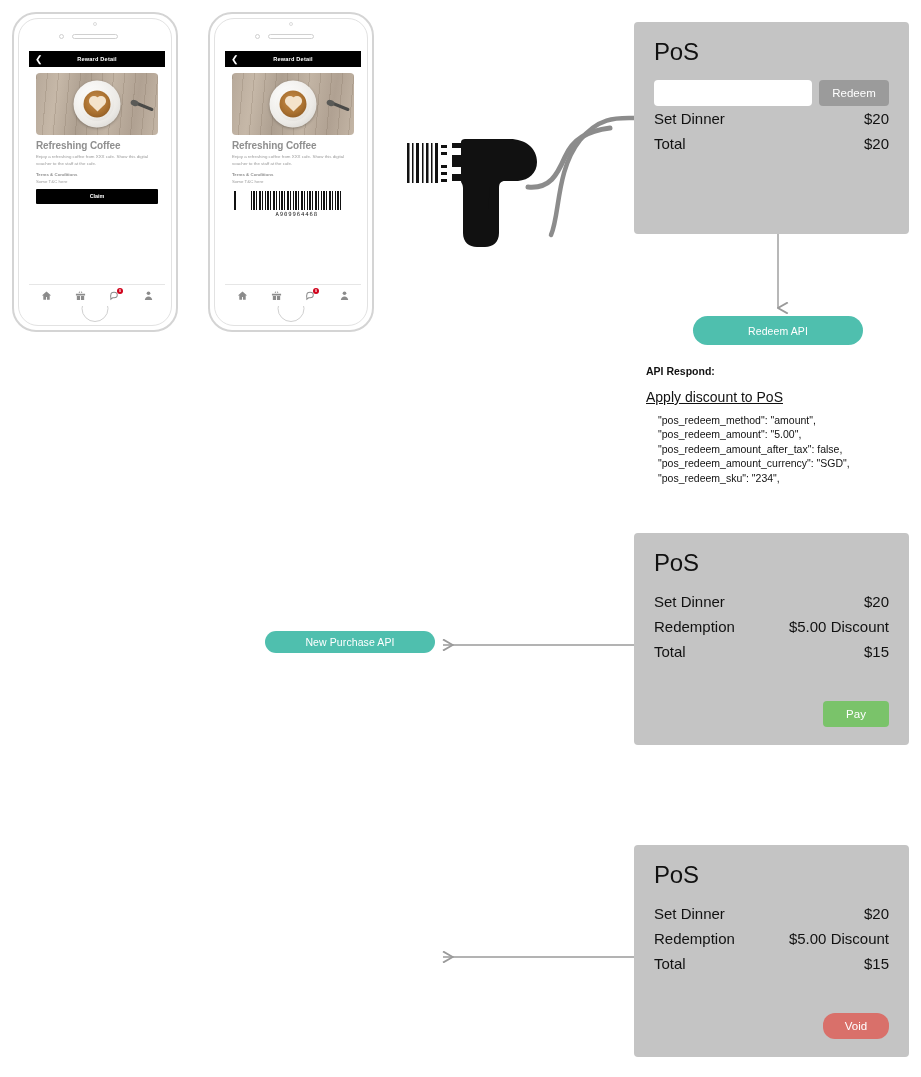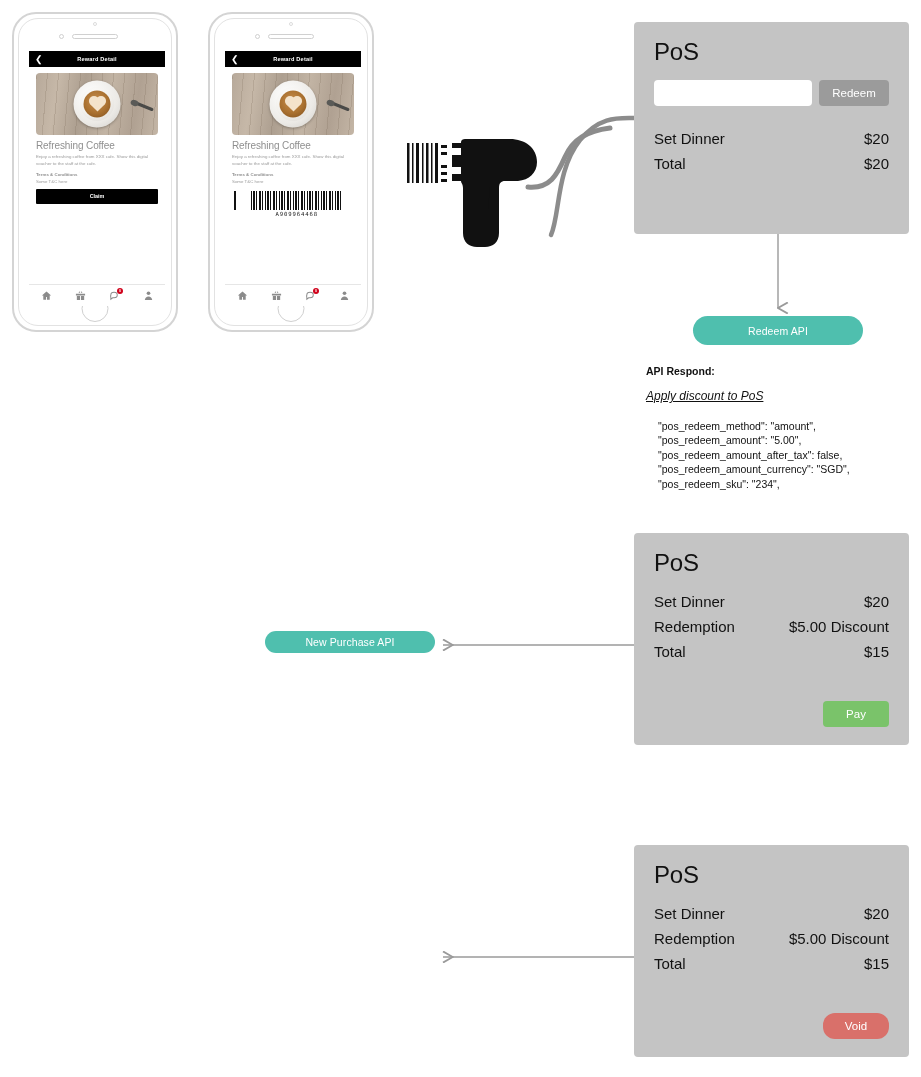--- a/index.html
+++ b/index.html
@@ -108,21 +108,21 @@
   .spoon{
     position:absolute; right:4px; top:52%;
     width:19px; height:3px; background:#4a4a48; border-radius:2px;
     transform:rotate(22deg);
   }
   .spoon::after{
     content:""; position:absolute; left:-5px; top:-1.5px;
     width:8px; height:6px; border-radius:50%; background:#5a5a57;
   }
   .reward-title{
-    font-size:10px; color:#8f8f8f; margin:5px 0 3px 0; font-weight:400;
+    font-size:10px; color:#8f8f8f; margin:5px 0 3px 0; font-weight:700;
     letter-spacing:-0.1px;
   }
   .reward-desc{
     font-size:4.4px; color:#9a9a9a; line-height:1.55; margin:0 0 4px 0;
   }
   .tnc-head{ font-size:4.4px; color:#8f8f8f; font-weight:bold; margin-bottom:2px; }
   .tnc-body{ font-size:4.4px; color:#9a9a9a; margin-bottom:5px; }
   .claim-btn{
     background:#000000; color:#ffffff; text-align:center;
     font-size:5.4px; font-weight:bold; padding:4.5px 0; border-radius:1px;
@@ -167,21 +167,21 @@
     padding:18px 20px;
   }
   .pos1{ left:634px; top:22px; width:275px; height:212px; }
   .pos2{ left:634px; top:533px; width:275px; height:212px; }
   .pos3{ left:634px; top:845px; width:275px; height:212px; }
   .pos-title{
     font-size:24px; font-weight:400; color:#111; margin:0 0 16px 0;
     letter-spacing:-0.2px; line-height:1;
   }
   .pos2 .pos-title, .pos3 .pos-title{ margin-bottom:14px; }
-  .redeem-row{ display:flex; align-items:center; gap:7px; margin-bottom:20px; }
+  .redeem-row{ display:flex; align-items:center; gap:7px; }
   .redeem-input{
     flex:1; height:26px; background:#ffffff; border:none; border-radius:4px;
     outline:none; padding:0 8px; font-size:11px;
     font-family:"Liberation Sans", sans-serif;
   }
   .redeem-btn{
     width:77px; height:26px; background:#9b9b9b; color:#ffffff;
     border:none; border-radius:4px; font-size:11.5px;
     font-family:"Liberation Sans", sans-serif; cursor:pointer;
   }
@@ -209,21 +209,21 @@
     justify-content:center; font-size:10.5px; letter-spacing:0.1px;
     cursor:pointer;
   }
   .pill-redeem{ left:693px; top:316px; width:170px; height:29px; }
   .pill-newpurchase{ left:265px; top:631px; width:170px; height:22px; }
   .pill-void{ left:265px; top:943px; width:170px; height:29px; }
 
   
   .api-block{ position:absolute; left:646px; top:365px; width:270px; }
   .api-head{ font-size:10.5px; font-weight:bold; color:#111; margin-bottom:12px; }
-  .api-sub{ font-size:12px; color:#111; text-decoration:underline; margin-bottom:16px;font-style:italic; }
+  .api-sub{ font-size:14px; color:#111; text-decoration:underline; margin-bottom:8px; }
   .api-line{ font-size:10.5px; color:#111; line-height:1.38; padding-left:12px; white-space:nowrap; }
 
   
   .conn{ position:absolute; left:0; top:0; width:921px; height:1077px; pointer-events:none; }
 </style>
 </head>
 <body>
 
 <div class="stage">
 

